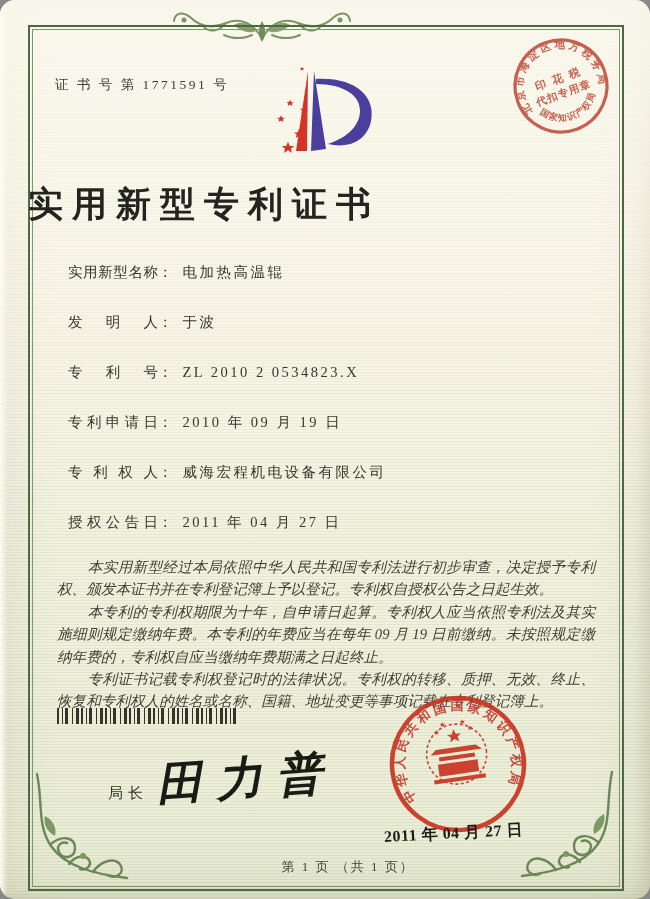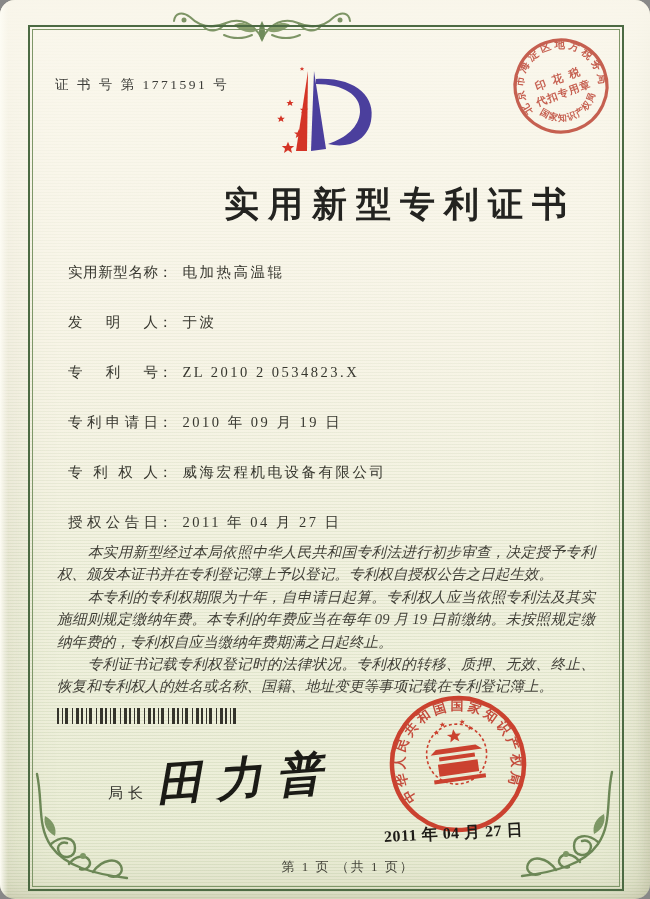--- a/index.html
+++ b/index.html
@@ -19,27 +19,27 @@
   .frame{position:absolute;left:28px;top:25px;width:592px;height:862px;
     border:2px solid #4c6a43;}
   .frame::after{content:"";position:absolute;inset:2px;border:1px solid #7e9668;}
   .crest{position:absolute;left:172px;top:5px;width:180px;height:46px;}
   .flourish{position:absolute;width:100px;height:112px;}
   .flourish.br{left:516px;top:770px;}
   .flourish.bl{left:33px;top:772px;transform:scaleX(-1);}
   .cert-no{position:absolute;left:55px;top:76px;font-size:13.5px;letter-spacing:2.5px;color:#3c3c38;}
   .logo{position:absolute;left:240px;top:55px;width:180px;height:120px;}
   .tax-seal{position:absolute;left:505px;top:30px;width:112px;height:112px;opacity:.85;}
-  .title{position:absolute;left:28px;top:181px;width:548px;text-align:right;
+  .title{position:absolute;left:28px;top:181px;width:548px;text-align:left;
     font-size:35px;font-weight:600;letter-spacing:9px;color:#232320;}
   .field{position:absolute;left:68px;font-size:14.5px;color:#37372f;white-space:nowrap;}
   .flabel{display:inline-block;width:90px;text-align:justify;text-align-last:justify;vertical-align:bottom;}
   .fcolon{display:inline-block;}
   .fvalue{margin-left:10px;letter-spacing:2.5px;}
-  .paras{position:absolute;left:57px;top:541px;width:538px;font-size:14.6px;line-height:22.4px;
+  .paras{position:absolute;left:57px;top:556px;width:538px;font-size:14.6px;line-height:22.4px;
     color:#403f37;font-style:italic;text-align:justify;}
   .paras p{margin:0;text-indent:2.1em;}
   .barcode{position:absolute;left:57px;top:708px;width:183px;height:16px;
     background:repeating-linear-gradient(90deg,
       #35342c 0 2px,rgba(0,0,0,0) 2px 5px,
       #35342c 5px 6px,rgba(0,0,0,0) 6px 8px,
       #35342c 8px 11px,rgba(0,0,0,0) 11px 15px,
       #35342c 15px 16px,rgba(0,0,0,0) 16px 19px,
       #35342c 19px 22px,rgba(0,0,0,0) 22px 24px);}
   .director{position:absolute;left:108px;top:784px;font-size:15px;letter-spacing:5px;color:#32322c;}

